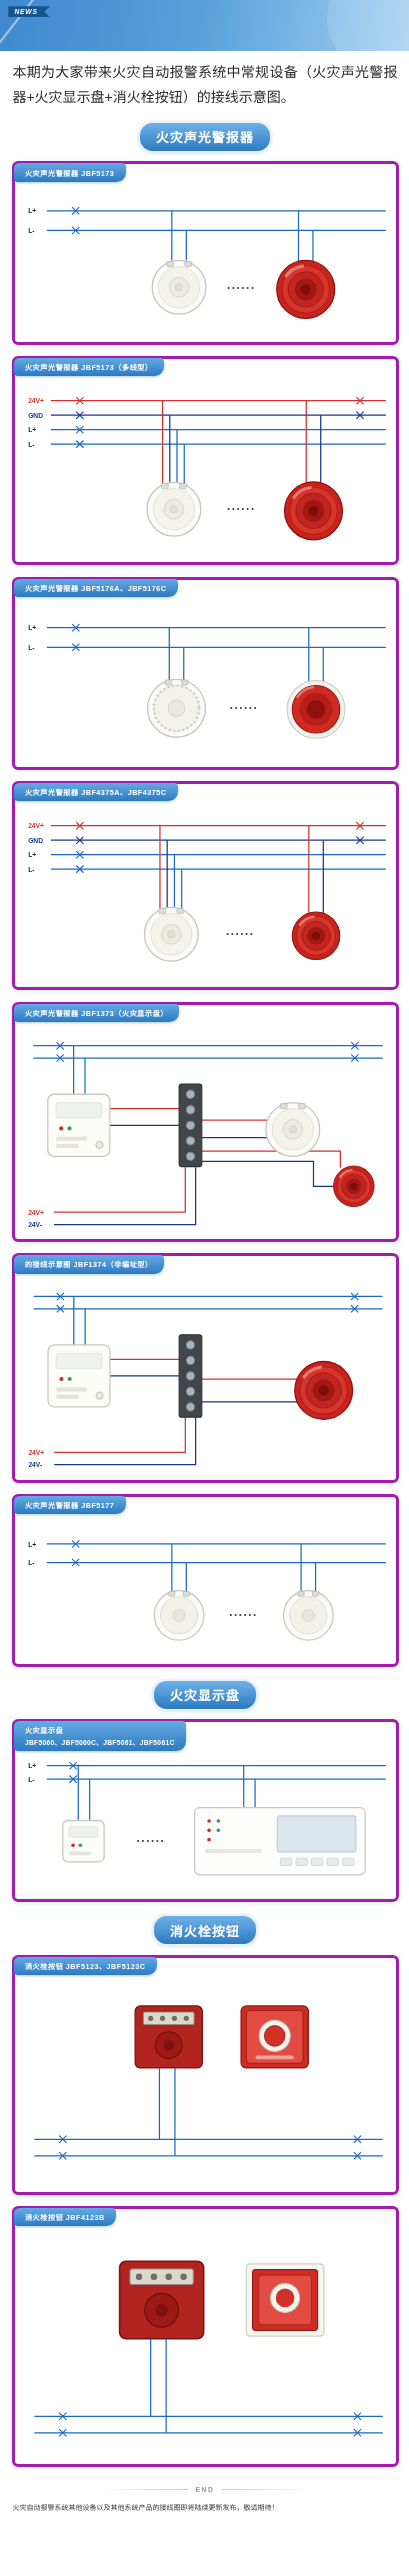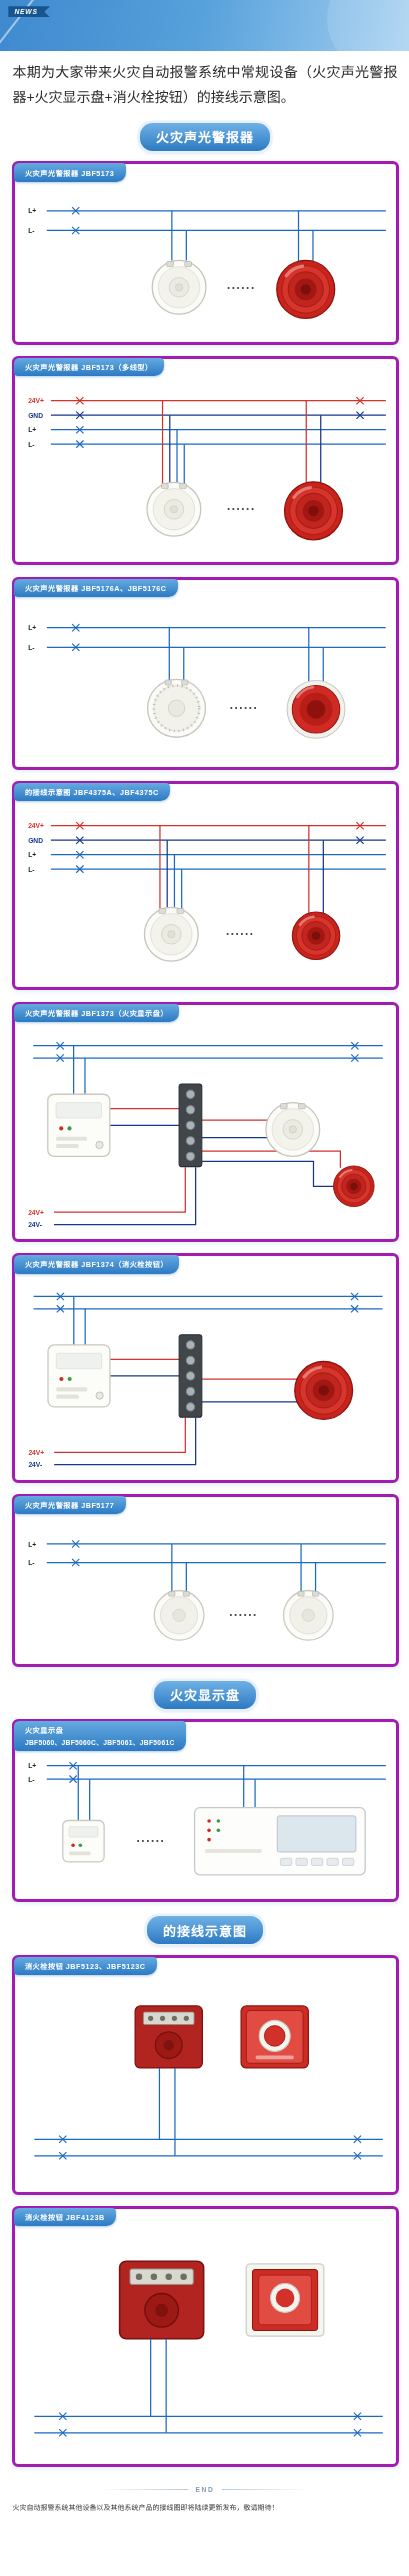--- a/index.html
+++ b/index.html
@@ -253,21 +253,21 @@
     </g>
     <text class="lb" x="8" y="47">L+</text>
     <text class="lb" x="8" y="85">L-</text>
     <use href="#d-sounder-b" x="295" y="198"></use>
     <text class="dots" x="425" y="205">······</text>
     <use href="#d-alarm-b" x="565" y="200"></use>
   </svg>
 </section>
 
 <section class="card">
-  <div class="card-tab">的接线示意图 JBF4375A、JBF4375C</div>
+  <div class="card-tab">火灾声光警报器 JBF4375A、JBF4375C</div>
   <svg class="diagram" width="366" height="171" viewBox="0 0 708 330">
     <g>
       <line class="wr" x1="52" y1="30" x2="700" y2="30"></line>
       <line class="wn" x1="52" y1="58" x2="700" y2="58"></line>
       <line class="wb" x1="52" y1="86" x2="700" y2="86"></line>
       <line class="wb" x1="52" y1="114" x2="700" y2="114"></line>
       <use href="#d-cross" class="cr" x="108" y="30"></use>
       <use href="#d-cross" class="cn" x="108" y="58"></use>
       <use href="#d-cross" class="cb" x="108" y="86"></use>
       <use href="#d-cross" class="cb" x="108" y="114"></use>
@@ -316,21 +316,21 @@
     <text class="lb lbr" x="8" y="355">24V+</text>
     <text class="lb lbn" x="8" y="379">24V-</text>
     <use href="#d-module" x="46" y="122"></use>
     <use href="#d-tblock" x="300" y="102"></use>
     <use href="#d-sounder-a" x="520" y="190"></use>
     <use href="#d-alarm-a" transform="translate(638,300) scale(0.7)"></use>
   </svg>
 </section>
 
 <section class="card">
-  <div class="card-tab">火灾声光警报器 JBF1374（消火栓按钮）</div>
+  <div class="card-tab">的接线示意图 JBF1374（非编址型）</div>
   <svg class="diagram" width="366" height="191" viewBox="0 0 708 370">
     <g>
       <line class="wb" x1="18" y1="28" x2="694" y2="28"></line>
       <line class="wb" x1="18" y1="52" x2="694" y2="52"></line>
       <use href="#d-cross" class="cb" x="70" y="28"></use>
       <use href="#d-cross" class="cb" x="70" y="52"></use>
       <use href="#d-cross" class="cb" x="640" y="28"></use>
       <use href="#d-cross" class="cb" x="640" y="52"></use>
       <line class="wb" x1="96" y1="28" x2="96" y2="122"></line>
       <line class="wb" x1="118" y1="52" x2="118" y2="122"></line>
@@ -391,21 +391,21 @@
       <line class="wb" x1="447" y1="60" x2="447" y2="115"></line>
     </g>
     <text class="lb" x="8" y="39">L+</text>
     <text class="lb" x="8" y="65">L-</text>
     <use href="#d-module-s" x="75" y="140"></use>
     <text class="dots" x="245" y="188">······</text>
     <use href="#d-panel" x="330" y="115"></use>
   </svg>
 </section>
 
-<div class="pill">的接线示意图</div>
+<div class="pill">消火栓按钮</div>
 
 <section class="card">
   <div class="card-tab">消火栓按钮 JBF5123、JBF5123C</div>
   <svg class="diagram" width="366" height="202" viewBox="0 0 708 390">
     <use href="#d-hydrant-back" x="215" y="42"></use>
     <use href="#d-hydrant-front" x="420" y="42"></use>
     <g>
       <line class="wb" x1="262" y1="162" x2="262" y2="300"></line>
       <line class="wb" x1="292" y1="162" x2="292" y2="332"></line>
       <line class="wb" x1="20" y1="300" x2="694" y2="300"></line>

